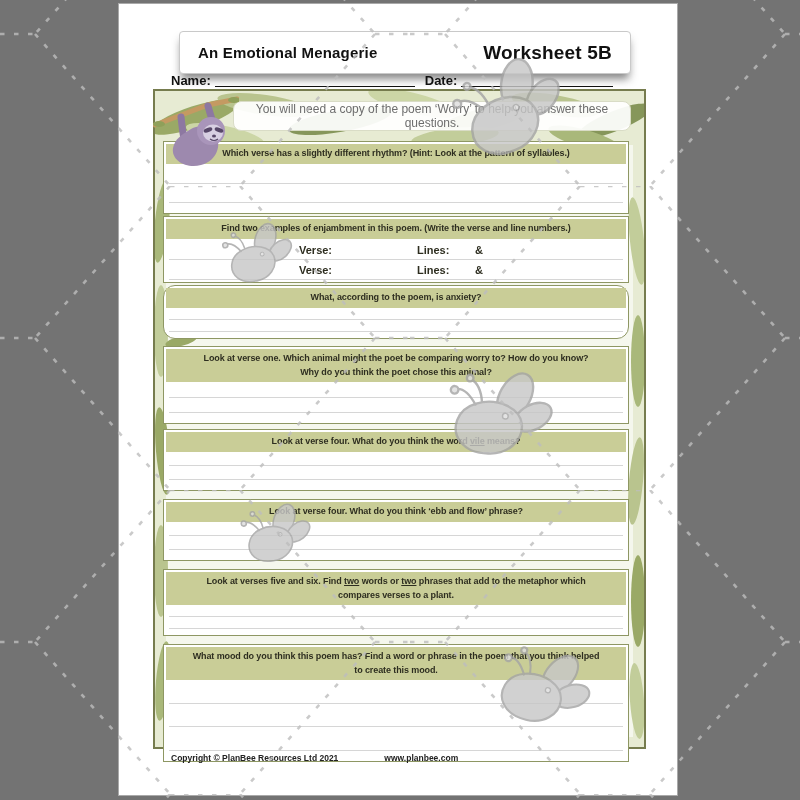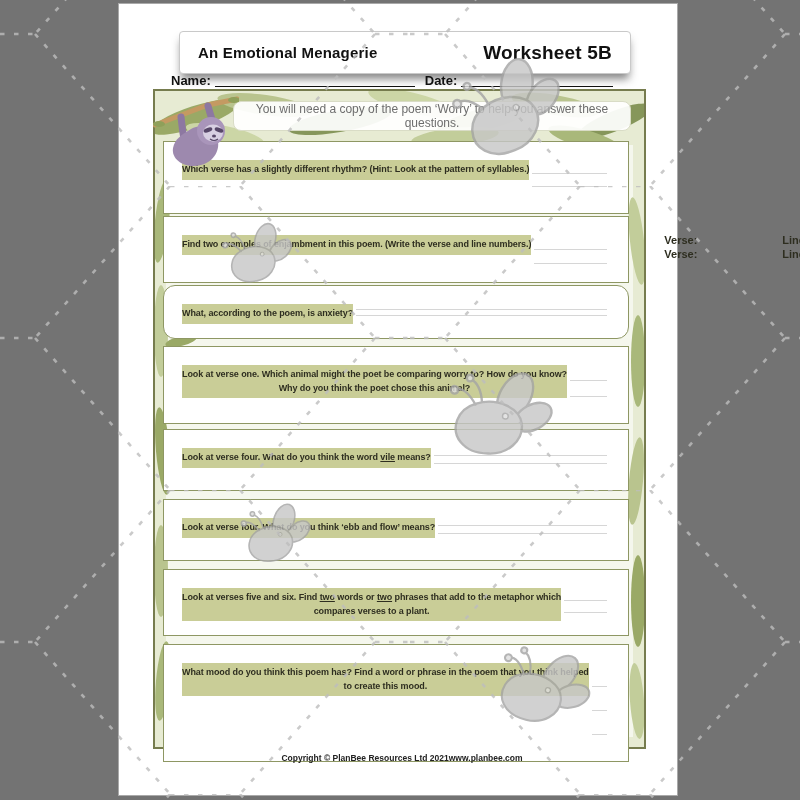--- a/index.html
+++ b/index.html
@@ -31,42 +31,42 @@
     border:2px solid #767c4e;box-sizing:border-box;z-index:1;}
   .leaf-bg{position:absolute;left:0;top:0;width:100%;height:100%;}
 
   .instruction{position:absolute;left:78px;top:10px;width:398px;height:30px;
     background:rgba(255,255,255,0.93);border:1px solid #d9dcc6;border-radius:8px;box-sizing:border-box;
     display:flex;align-items:center;justify-content:center;
     font-size:12px;color:#6d6d6d;z-index:2;text-align:center;}
 
   
   .qblock{position:absolute;left:8px;width:466px;background:#ffffff;
-    border:1.5px solid #8e9763;box-sizing:border-box;padding:18px;z-index:2;
-    display:flex;flex-direction:row;}
+    border:1.5px solid #8e9763;box-sizing:border-box;padding:2px;z-index:2;
+    display:flex;flex-direction:column;}
   .qbar{background:#c9cd97;color:#2e2e20;font-weight:700;font-size:9px;letter-spacing:-0.1px;
     display:flex;flex-direction:column;align-items:center;justify-content:center;
     text-align:center;line-height:1.45;flex:0 0 auto;}
   .qbar.one{height:20px;}
   .qbar.two{height:33px;}
   .qbar .bline{white-space:nowrap;}
   .answer{flex:1;display:flex;flex-direction:column;padding:0 3px;}
   .rule{flex:1;border-bottom:1px solid #d6d6d6;}
   .sp{flex:0 0 8px;}
 
   
   .vrow{position:relative;flex:1;border-bottom:1px solid #d6d6d6;}
   .vrow span{position:absolute;bottom:3px;font-weight:700;font-size:11px;color:#2e2e20;}
   .vrow .verse{left:130px;} .vrow .lines{left:248px;} .vrow .amp{left:306px;}
 
   .u{text-decoration:underline;}
 
   
   .footer{position:absolute;left:52px;top:749px;width:462px;display:flex;
-    justify-content:center;font-size:8.5px;font-weight:700;color:#222;z-index:3;}
+    justify-content:flex-start;font-size:8.5px;font-weight:700;color:#222;z-index:3;gap:46px;}
 
   
   .bee{position:absolute;pointer-events:none;opacity:0.82;z-index:5;}
   .sloth{position:absolute;left:-2px;top:2px;width:86px;height:82px;z-index:4;pointer-events:none;}
   .hex-overlay{position:absolute;left:0;top:0;z-index:10;pointer-events:none;}
 </style>
 </head>
 <body>
 
 <div class="canvas">
@@ -210,21 +210,21 @@
           <div class="bline">Why do you think the poet chose this animal?</div>
         </div>
         <div class="answer">
           <div class="rule"></div>
           <div class="rule"></div>
           <div class="sp"></div>
         </div>
       </div>
 
       <div class="qblock" style="top:408px;height:62px;">
-        <div class="qbar one">Look at verse four. What do you think ‘ebb and flow’ means?</div>
+        <div class="qbar one">Look at verse four. What do you think ‘ebb and flow’ phrase?</div>
         <div class="answer">
           <div class="rule"></div>
           <div class="rule"></div>
           <div class="sp"></div>
         </div>
       </div>
 
       <div class="qblock" style="top:478px;height:67px;">
         <div class="qbar two">
           <div class="bline">

